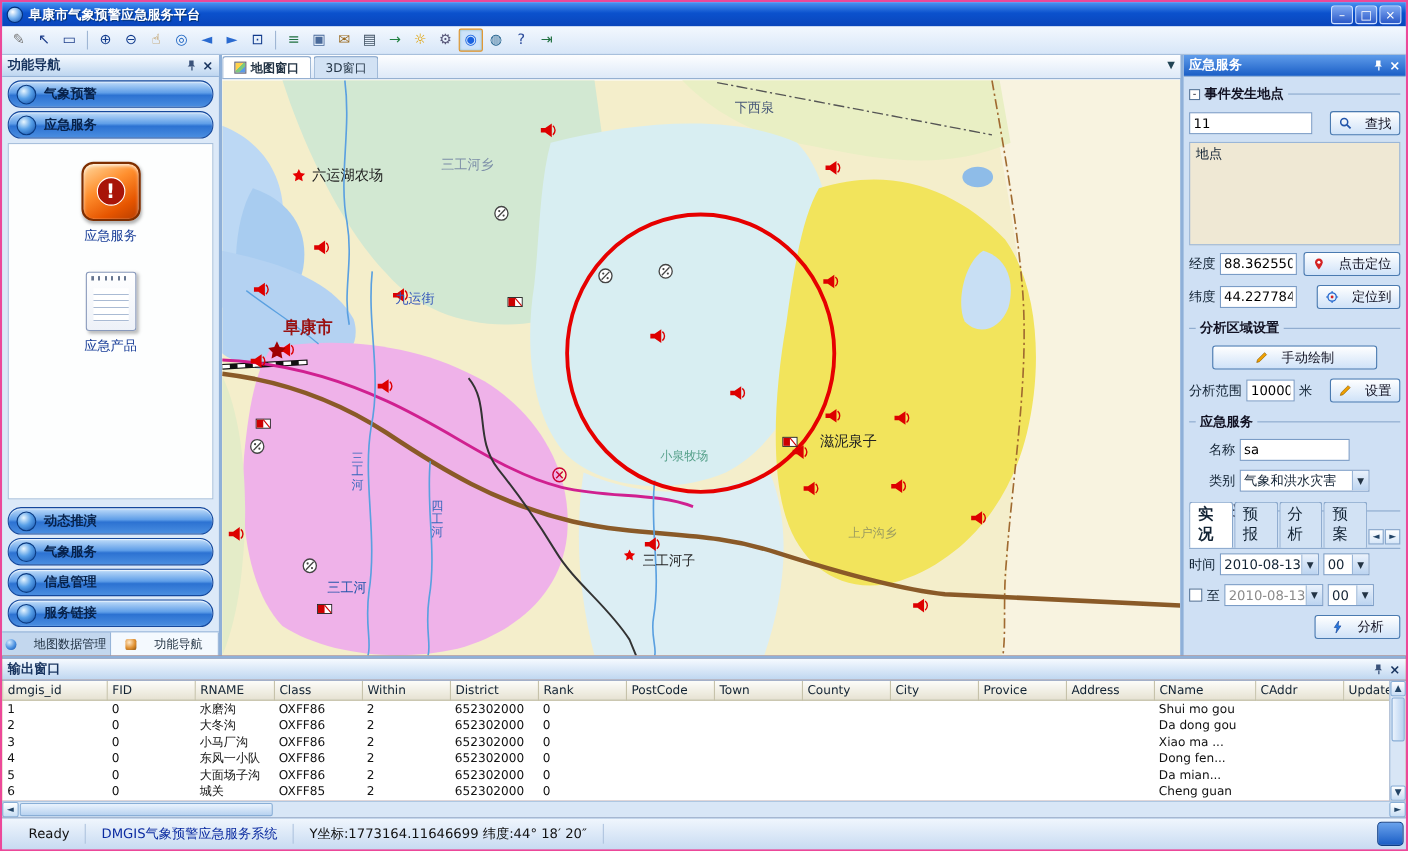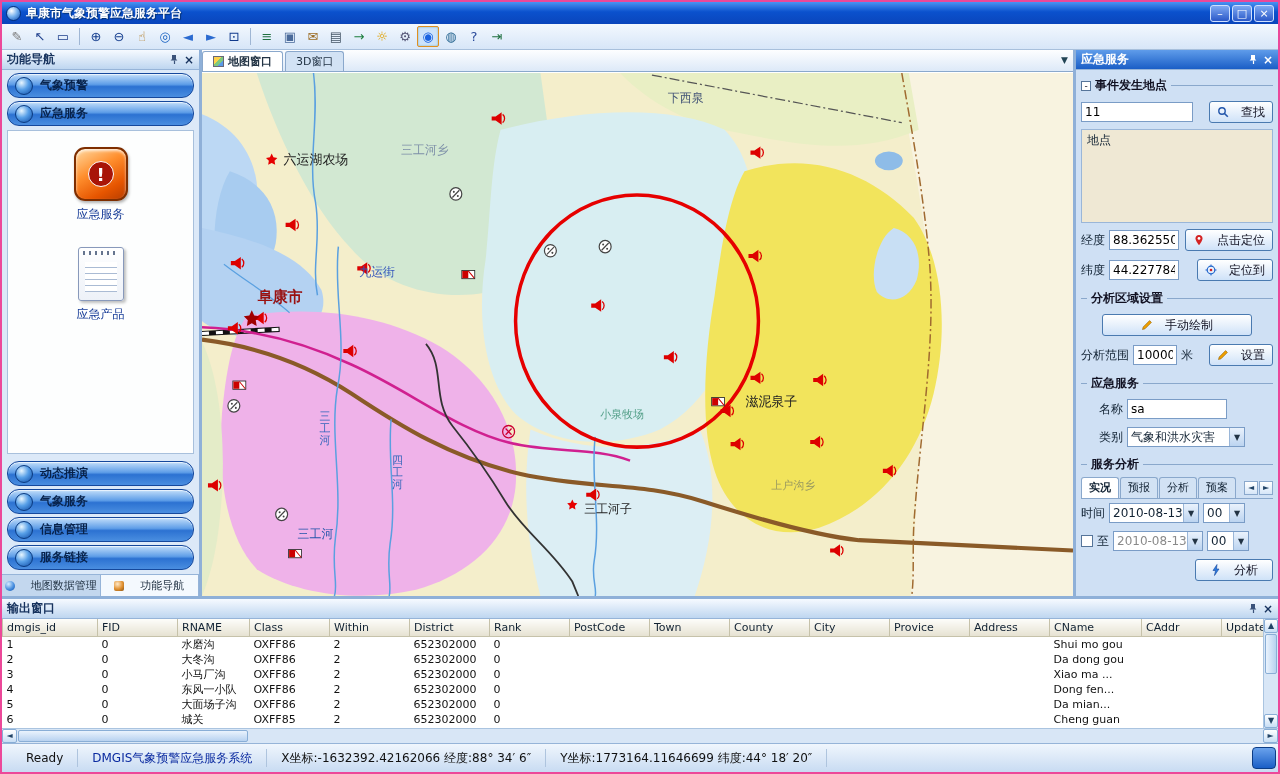--- a/index.html
+++ b/index.html
@@ -74,21 +74,21 @@
   .rp-btn { height:22px; border:1px solid #4a7ab0; border-radius:3px; background:linear-gradient(#ffffff,#cfe2f8); display:flex; align-items:center; gap:12px; padding:0 7px; color:#112; font:12px "DejaVu Sans","Liberation Sans",sans-serif; }
   .rp-btn svg { width:12px; height:12px; flex:none; }
   .place-group { margin:2px 1px; border:1px solid #9ab6d8; background:#efe8d4; height:94px; padding:2px 5px; flex:none; }
   .place-list { height:70px; }
   .dd { height:20px; border:1px solid #7a9cc6; background:#fff; display:flex; align-items:center; padding-left:3px; overflow:hidden; }
   .dd .dd-val { white-space:nowrap; overflow:hidden; flex:1; }
   .dd .arrow { margin-left:auto; width:15px; align-self:stretch; background:linear-gradient(#eaf2fc,#bcd4f0); border-left:1px solid #9ab6d8; display:flex; align-items:center; justify-content:center; font-size:8px; color:#234; flex:none; }
   .dd.disabled .dd-val { color:#8a8a8a; }
   .checkbox { width:12px; height:12px; border:1px solid #56759a; background:#fff; flex:none; }
   .sa-tabs { display:flex; align-items:flex-end; height:21px; margin:2px 1px 0; border-bottom:1px solid #8aa8cc; flex:none; }
-  .sa-tab { padding:2px 7px 3px; font-size:11px; border:1px solid #8aa8cc; border-bottom:none; border-radius:3px 3px 0 0; background:#d2e2f4; margin-right:1px; }
+  .sa-tab { padding:2px 7px 3px; font-size:14px; border:1px solid #8aa8cc; border-bottom:none; border-radius:3px 3px 0 0; background:#d2e2f4; margin-right:1px; }
   .sa-tabs .sa-tab:nth-child(1) { background:#fff; font-weight:bold; }
   .sa-scroll { margin-left:auto; display:flex; gap:1px; padding-bottom:3px; }
   .mini-btn { width:14px; height:14px; border:1px solid #8aa8cc; background:linear-gradient(#fff,#d6e6f8); font-size:8px; line-height:12px; text-align:center; color:#246; }
   .vscroll { width:15px; display:flex; flex-direction:column; background:#d8e6f6; border:1px solid #9ab6d8; flex:none; }
   .scroll-btn { height:14px; flex:none; background:linear-gradient(#fff,#c8def5); border:1px solid #89aed6; border-radius:2px; font-size:8px; color:#246; text-align:center; line-height:12px; }
   .vthumb { height:16px; margin:1px; background:linear-gradient(90deg,#eaf3fd,#b8d2f0); border:1px solid #89aed6; border-radius:2px; }
 
   
   .output { height:147px; flex:none; display:flex; flex-direction:column; border-top:3px solid #8fb0d8; background:#c2410c; }
   .out-body { flex:1; display:flex; min-height:0; }
@@ -685,17 +685,16 @@
     <div class="hscroll">
       <span class="scroll-btn">◄</span>
       <span class="hthumb"></span>
       <span class="scroll-btn" style="margin-left:auto">►</span>
     </div>
   </div>
 
   <div class="statusbar">
     <span class="sb-cell">Ready</span>
     <span class="sb-cell sb-sys">DMGIS气象预警应急服务系统</span>
-    <span class="sb-cell">X坐标:-1632392.42162066 经度:88° 34′ 6″</span>
     <span class="sb-cell">Y坐标:1773164.11646699 纬度:44° 18′ 20″</span>
     <span class="sb-grip"></span>
   </div>
 </div>
 
 </body></html>

